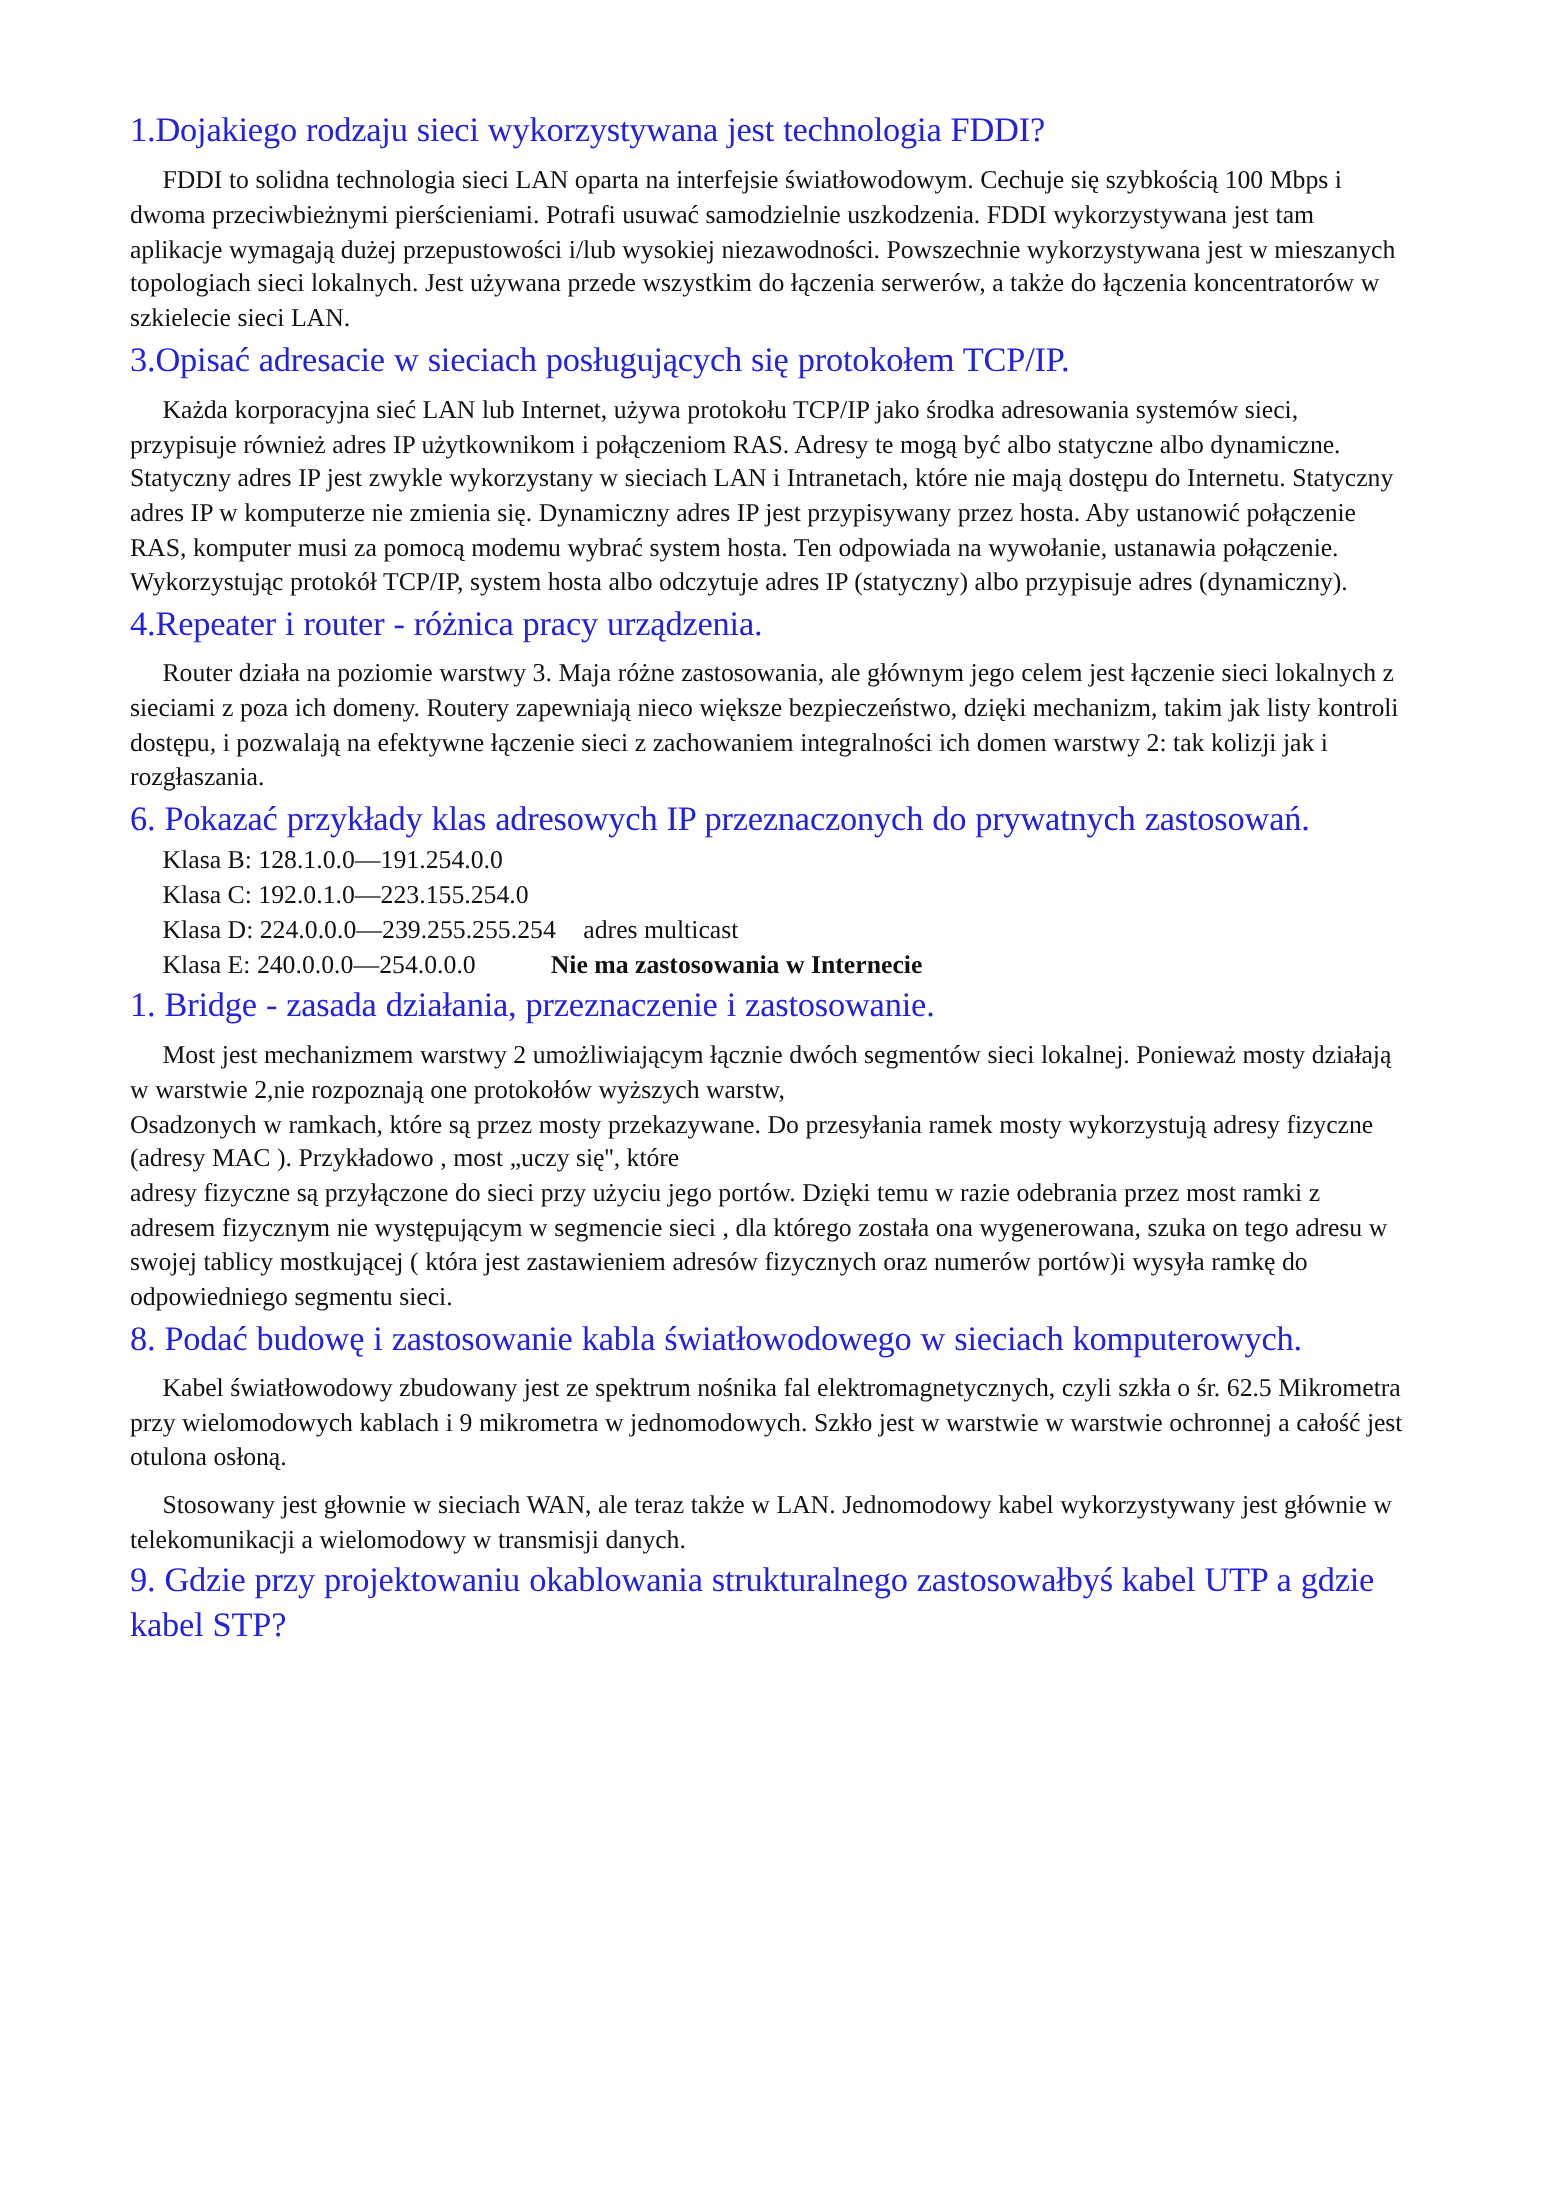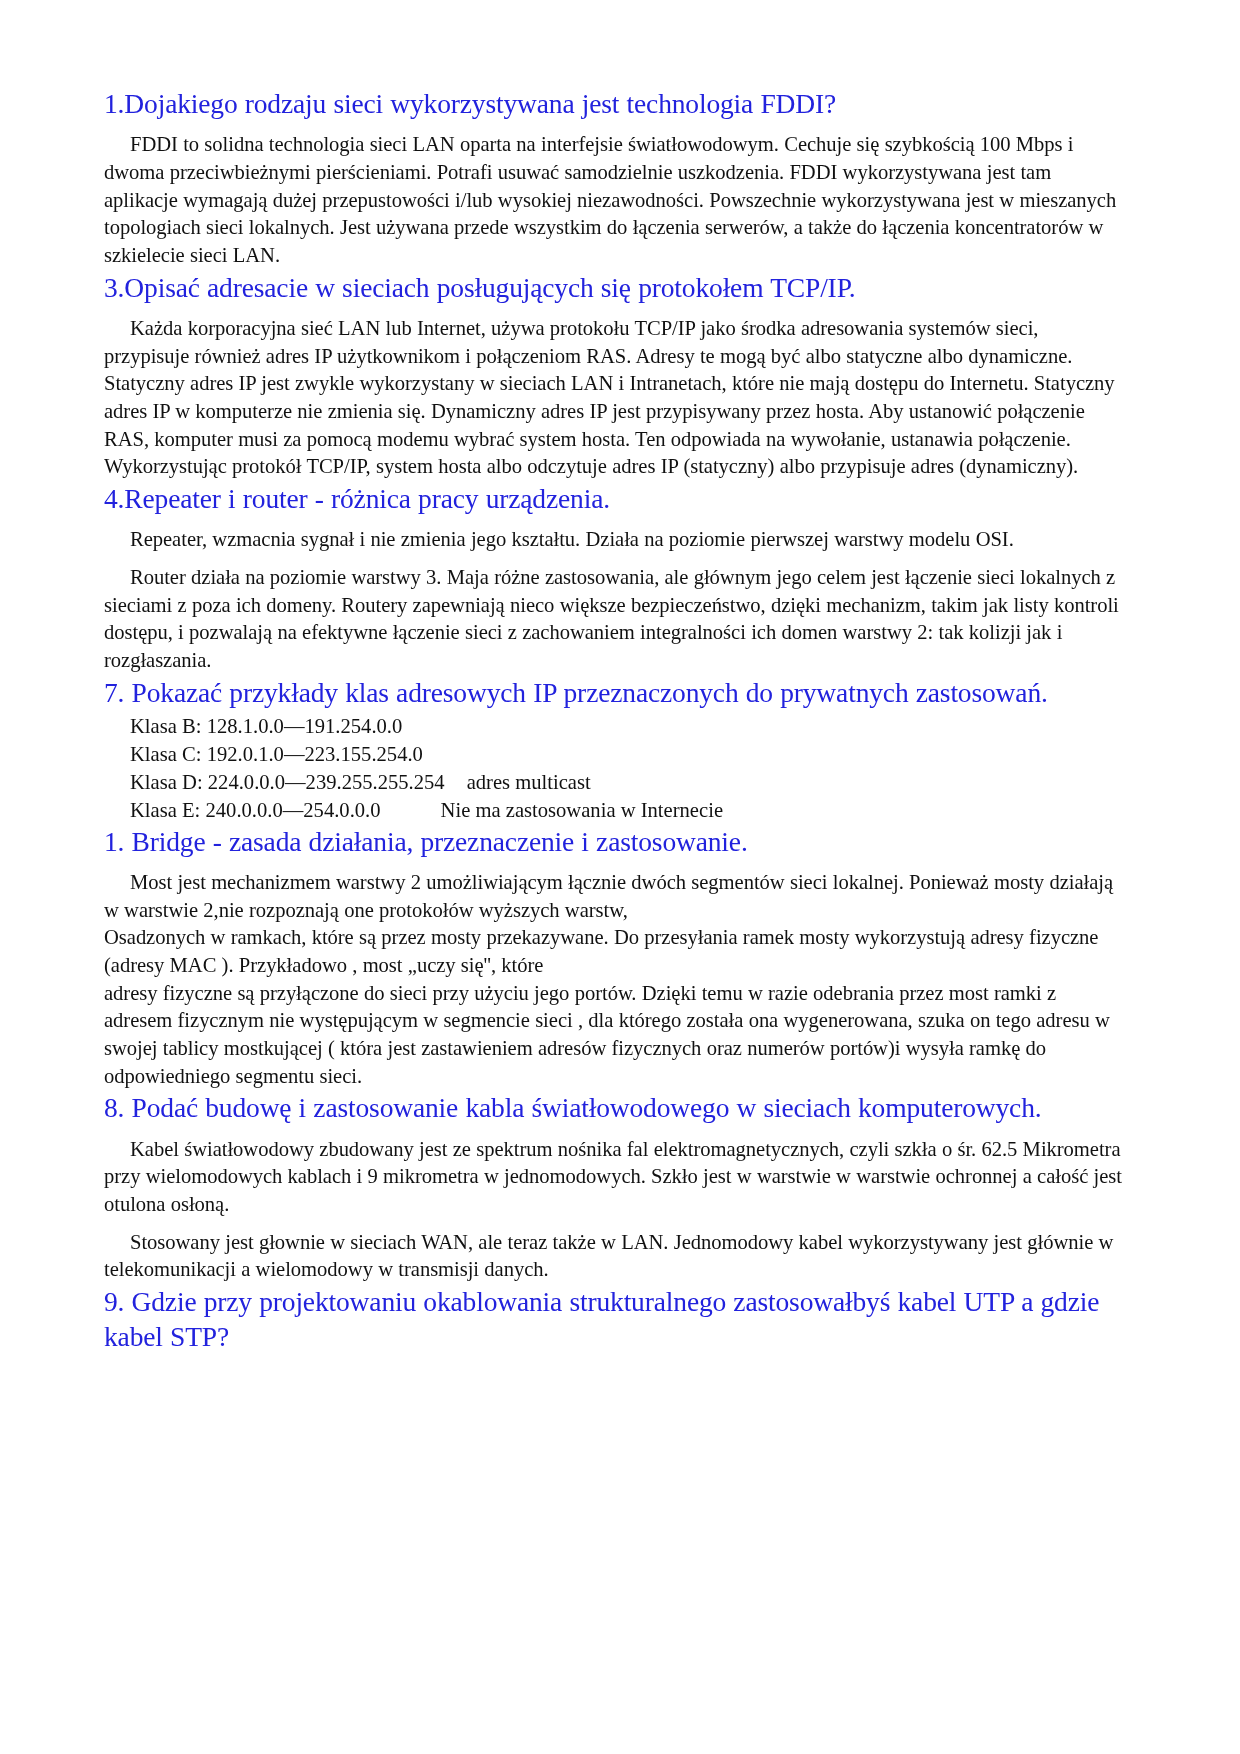--- a/index.html
+++ b/index.html
@@ -58,44 +58,44 @@
     line-height: 1.36;
     padding-left: 26px;
     white-space: pre;
     color: #111111;
   }
   .ip-note-d {
     padding-left: 22px;
   }
   .ip-note-e {
     padding-left: 60px;
+    font-weight: bold;
   }
   .nowrap-block {
     white-space: pre-line;
   }
 </style>
 </head>
 <body>
 
 <div class="page">
   <div class="doc">
 
     <h2 class="heading">1.Dojakiego rodzaju sieci wykorzystywana jest technologia FDDI?</h2>
     <p class="body indent">FDDI to solidna technologia sieci LAN oparta na interfejsie światłowodowym. Cechuje się szybkością 100 Mbps i dwoma przeciwbieżnymi pierścieniami. Potrafi usuwać samodzielnie uszkodzenia. FDDI wykorzystywana jest tam aplikacje wymagają dużej przepustowości i/lub wysokiej niezawodności. Powszechnie wykorzystywana jest w mieszanych topologiach sieci lokalnych. Jest używana przede wszystkim do łączenia serwerów, a także do łączenia koncentratorów w szkielecie sieci LAN.</p>
 
 
     <h2 class="heading">3.Opisać adresacie w sieciach posługujących się protokołem TCP/IP.</h2>
     <p class="body indent">Każda korporacyjna sieć LAN lub Internet, używa protokołu TCP/IP jako środka adresowania systemów sieci, przypisuje również adres IP użytkownikom i połączeniom RAS. Adresy te mogą być albo statyczne albo dynamiczne. Statyczny adres IP jest zwykle wykorzystany w sieciach LAN i Intranetach, które nie mają dostępu do Internetu. Statyczny adres IP w komputerze nie zmienia się. Dynamiczny adres IP jest przypisywany przez hosta. Aby ustanowić połączenie RAS, komputer musi za pomocą modemu wybrać system hosta. Ten odpowiada na wywołanie, ustanawia połączenie. Wykorzystując protokół TCP/IP, system hosta albo odczytuje adres IP (statyczny) albo przypisuje adres (dynamiczny).</p>
 
     <h2 class="heading">4.Repeater i router - różnica pracy urządzenia.</h2>
-    <p class="body indent">Repeater, wzmacnia sygnał i nie zmienia jego kształtu. Działa na poziomie pierwszej warstwy modelu OSI.</p>
     <p class="body indent">Router działa na poziomie warstwy 3. Maja różne zastosowania, ale głównym jego celem jest łączenie sieci lokalnych z sieciami z poza ich domeny. Routery zapewniają nieco większe bezpieczeństwo, dzięki mechanizm, takim jak listy kontroli dostępu, i pozwalają na efektywne łączenie sieci z zachowaniem integralności ich domen warstwy 2: tak kolizji jak i rozgłaszania.</p>
 
 
-    <h2 class="heading">7. Pokazać przykłady klas adresowych IP przeznaczonych do prywatnych zastosowań.</h2>
+    <h2 class="heading">6. Pokazać przykłady klas adresowych IP przeznaczonych do prywatnych zastosowań.</h2>
     <ul class="ip-list">
       <li><span>Klasa B:</span> <span>128.1.0.0—191.254.0.0</span></li>
       <li><span>Klasa C:</span> <span>192.0.1.0—223.155.254.0</span></li>
       <li><span>Klasa D:</span> <span>224.0.0.0—239.255.255.254</span><span class="ip-note-d">adres multicast</span></li>
       <li><span>Klasa E:</span> <span>240.0.0.0—254.0.0.0</span><span class="ip-note-e">Nie ma zastosowania w Internecie</span></li>
     </ul>
 
     <h2 class="heading">1. Bridge - zasada działania, przeznaczenie i zastosowanie.</h2>
     <p class="body indent nowrap-block">Most jest mechanizmem warstwy 2 umożliwiającym łącznie dwóch segmentów sieci lokalnej. Ponieważ mosty działają w warstwie 2,nie rozpoznają one protokołów wyższych warstw,
 Osadzonych w ramkach, które są przez mosty przekazywane. Do przesyłania ramek mosty wykorzystują adresy fizyczne (adresy MAC ). Przykładowo , most „uczy się'', które

